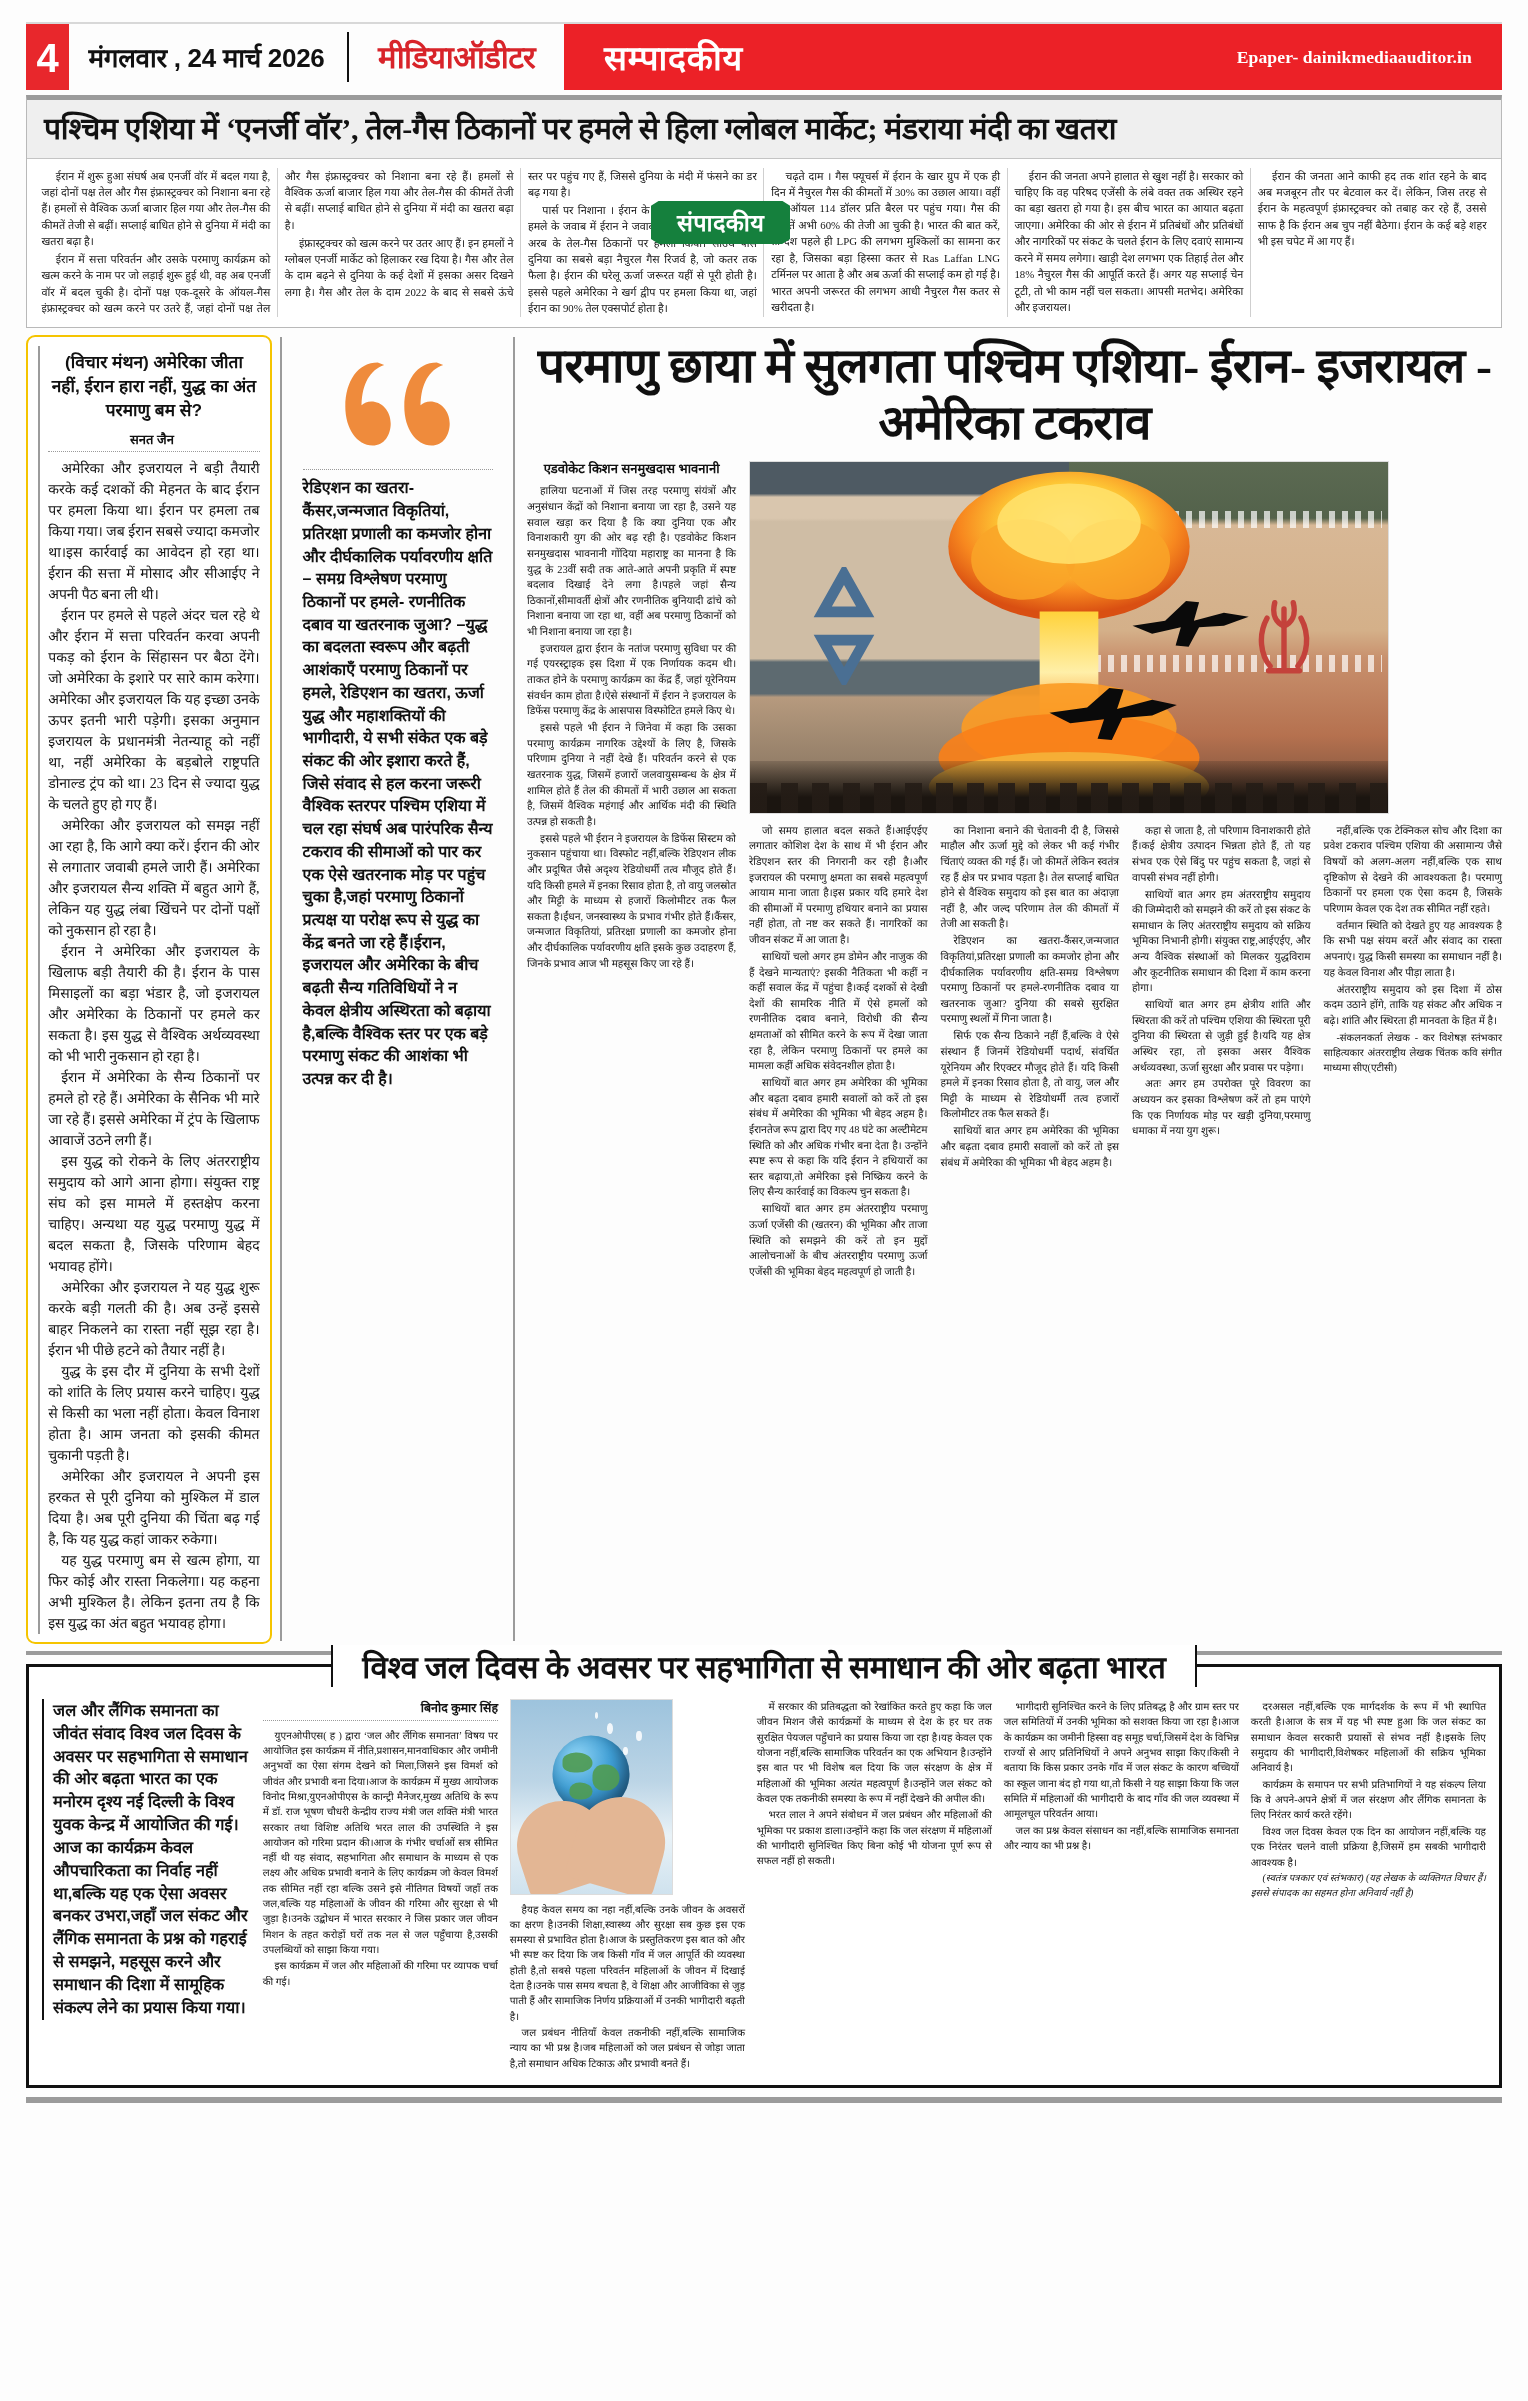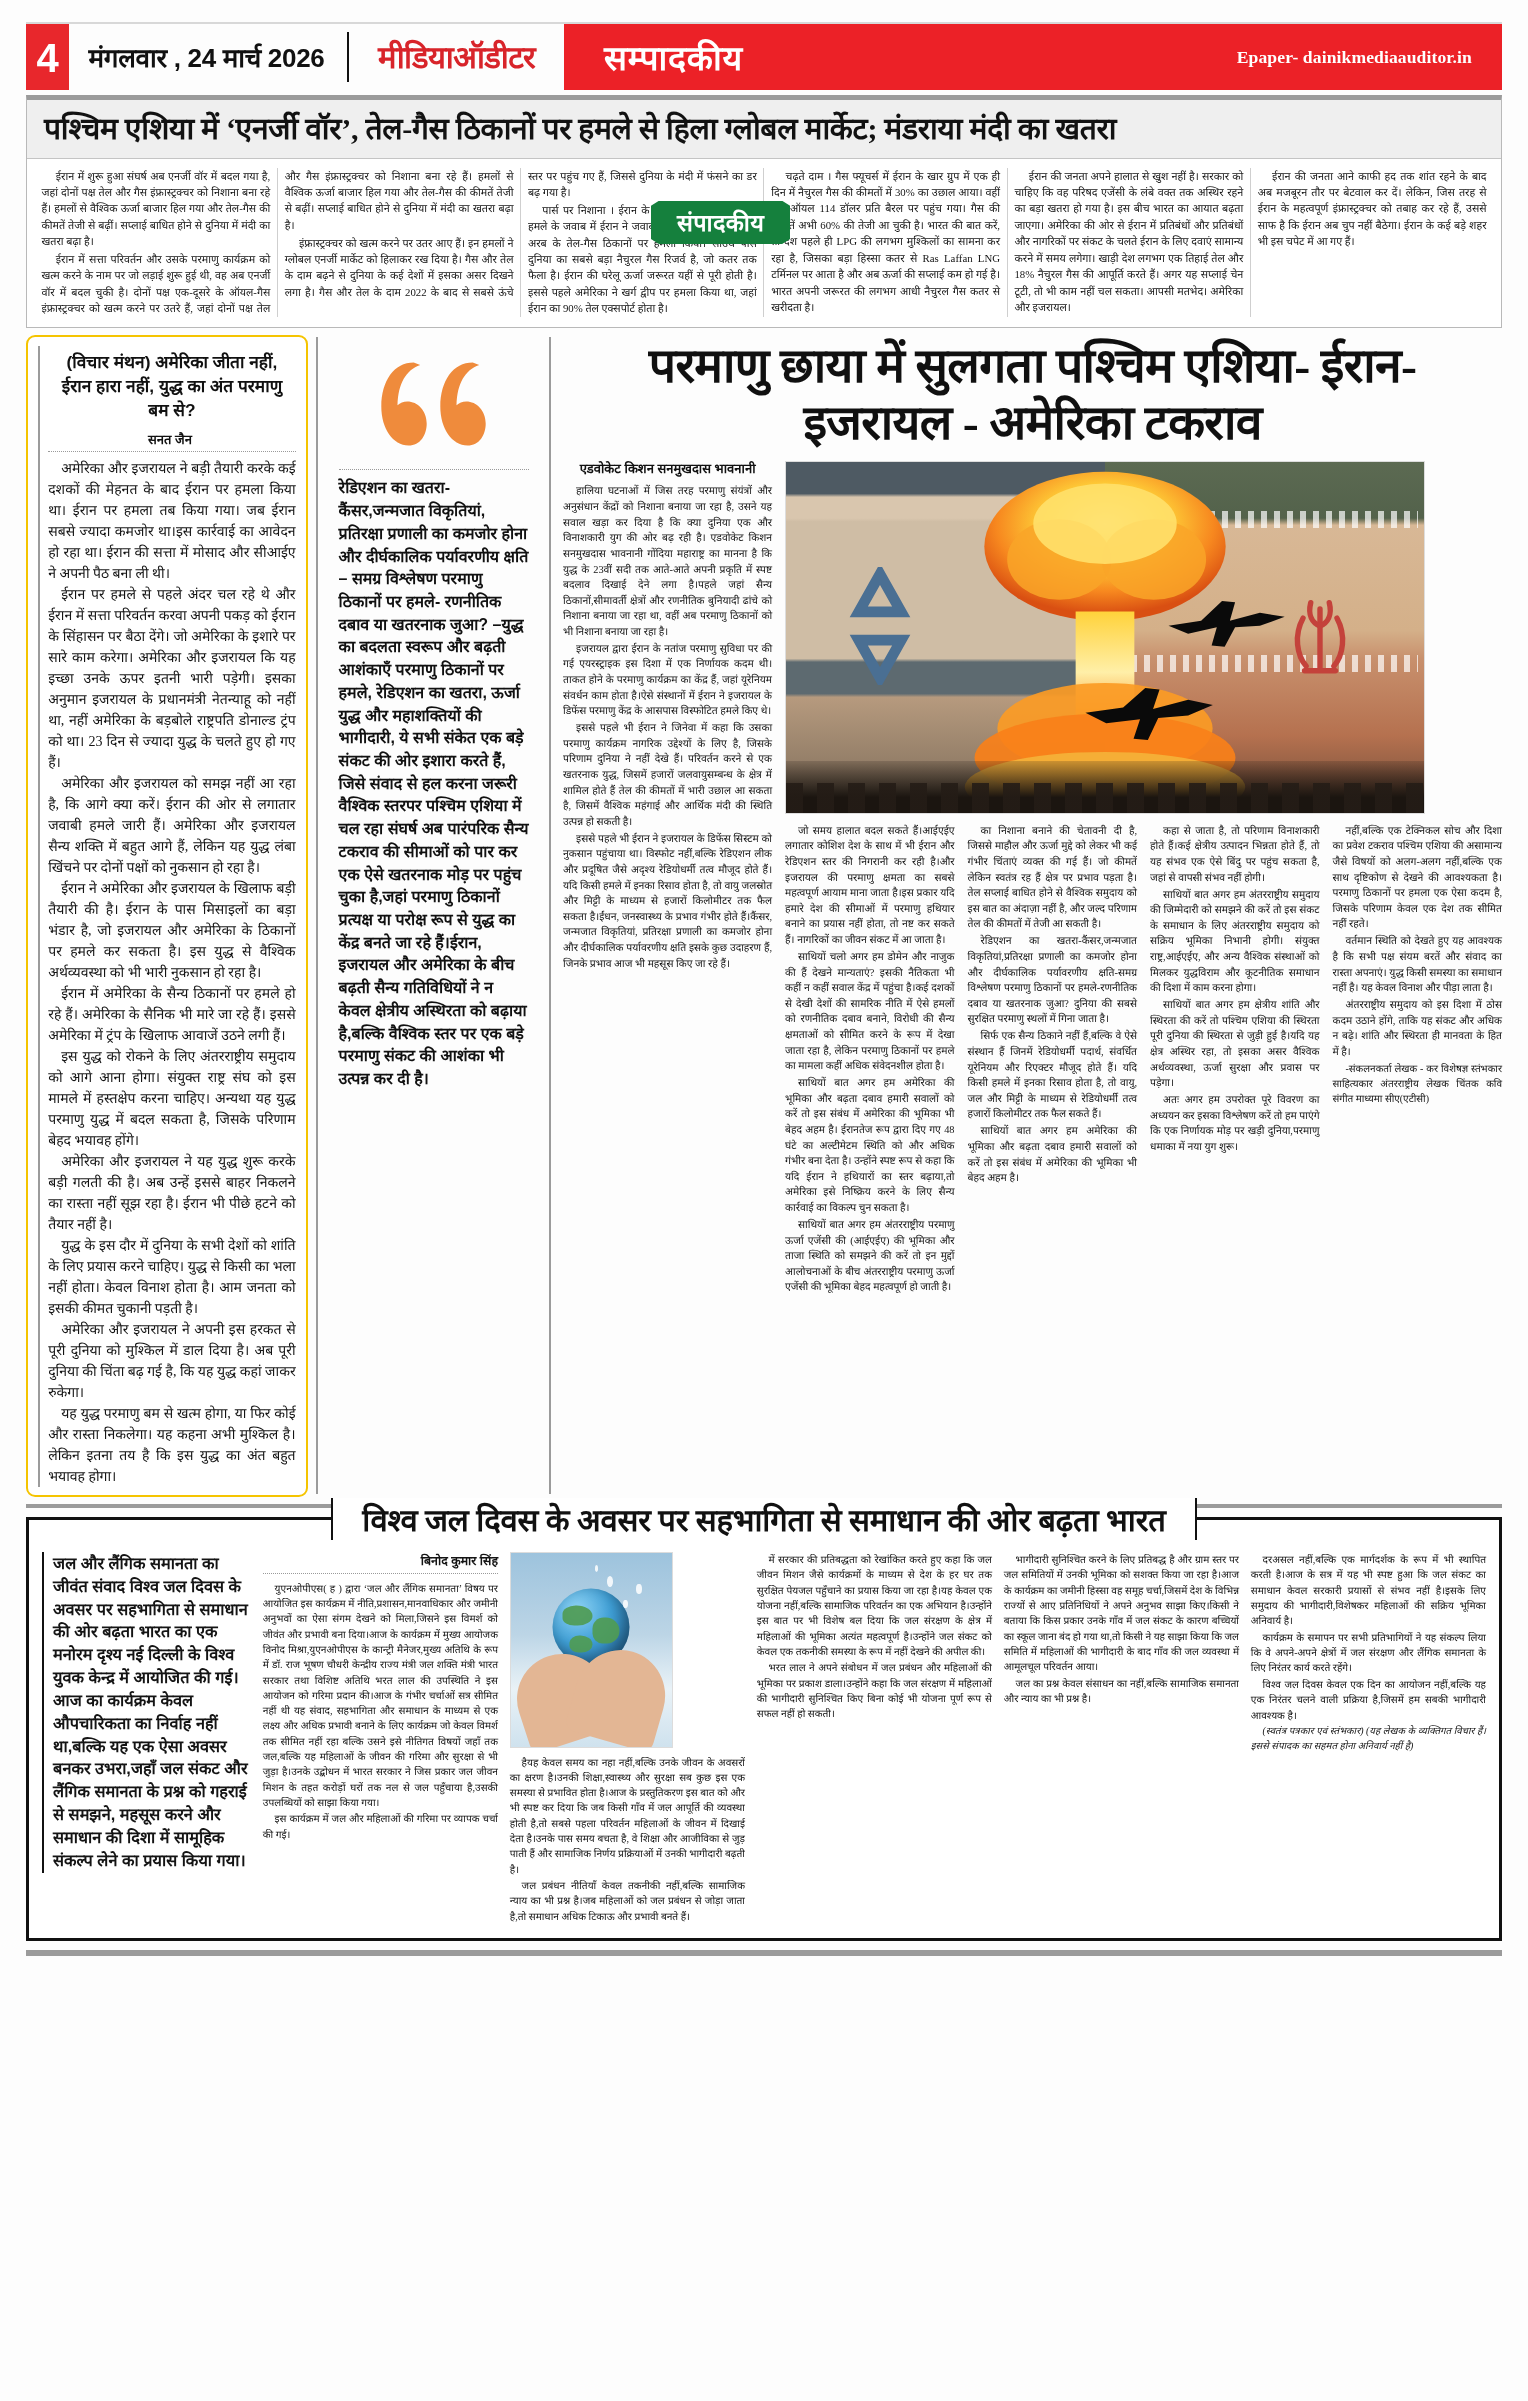--- a/index.html
+++ b/index.html
@@ -134,21 +134,21 @@
     text-align: center;
     clip-path: polygon(0% 12%, 6% 0%, 94% 0%, 100% 12%, 100% 88%, 94% 100%, 6% 100%, 0% 88%);
     z-index: 5;
   }
 
   
   .mid-zone { display: flex; gap: 0; align-items: stretch; margin-bottom: 5.2px; }
 
   
   .opinion-box {
-    width: 282px;
+    width: 246px;
     flex: none;
     border: 2px solid #f5c400;
     border-radius: 9.1px;
     background: #fff;
     padding: 9.1px 10.4px 7.8px 10.4px;
     position: relative;
   }
   .opinion-inner {
     border-left: 2px solid #9b9b9b;
     padding-left: 7.8px;
@@ -528,21 +528,21 @@
               <path d="M8 52 L66 44 L100 14 L122 16 L112 46 L166 32 L204 40 L166 56 L120 60 L104 94 L82 92 L92 62 L40 68 Z" fill="#0a0a0a"></path>
             </svg>
             <div class="ground"></div>
           </div>
 
           <div class="feature-cols">
             <div class="fcol">
               <p>जो समय हालात बदल सकते हैं।आईएईए लगातार कोशिश देश के साथ में भी ईरान और रेडिएशन स्तर की निगरानी कर रही है।और इजरायल की परमाणु क्षमता का सबसे महत्वपूर्ण आयाम माना जाता है।इस प्रकार यदि हमारे देश की सीमाओं में परमाणु हथियार बनाने का प्रयास नहीं होता, तो नष्ट कर सकते हैं। नागरिकों का जीवन संकट में आ जाता है।</p>
               <p>साथियों चलो अगर हम डोमेन और नाजुक की हैं देखने मान्यताएं? इसकी नैतिकता भी कहीं न कहीं सवाल केंद्र में पहुंचा है।कई दशकों से देखी देशों की सामरिक नीति में ऐसे हमलों को रणनीतिक दबाव बनाने, विरोधी की सैन्य क्षमताओं को सीमित करने के रूप में देखा जाता रहा है, लेकिन परमाणु ठिकानों पर हमले का मामला कहीं अधिक संवेदनशील होता है।</p>
               <p>साथियों बात अगर हम अमेरिका की भूमिका और बढ़ता दबाव हमारी सवालों को करें तो इस संबंध में अमेरिका की भूमिका भी बेहद अहम है। ईरानतेज रूप द्वारा दिए गए 48 घंटे का अल्टीमेटम स्थिति को और अधिक गंभीर बना देता है। उन्होंने स्पष्ट रूप से कहा कि यदि ईरान ने हथियारों का स्तर बढ़ाया,तो अमेरिका इसे निष्क्रिय करने के लिए सैन्य कार्रवाई का विकल्प चुन सकता है।</p>
-              <p>साथियों बात अगर हम अंतरराष्ट्रीय परमाणु ऊर्जा एजेंसी की (आईएईए) की भूमिका और ताजा स्थिति को समझने की करें तो इन मुद्दों आलोचनाओं के बीच अंतरराष्ट्रीय परमाणु ऊर्जा एजेंसी की भूमिका बेहद महत्वपूर्ण हो जाती है।</p>
+              <p>साथियों बात अगर हम अंतरराष्ट्रीय परमाणु ऊर्जा एजेंसी की (खतरन) की भूमिका और ताजा स्थिति को समझने की करें तो इन मुद्दों आलोचनाओं के बीच अंतरराष्ट्रीय परमाणु ऊर्जा एजेंसी की भूमिका बेहद महत्वपूर्ण हो जाती है।</p>
             </div>
             <div class="fcol">
               <p>का निशाना बनाने की चेतावनी दी है, जिससे माहौल और ऊर्जा मुद्दे को लेकर भी कई गंभीर चिंताएं व्यक्त की गई हैं। जो कीमतें लेकिन स्वतंत्र रह हैं क्षेत्र पर प्रभाव पड़ता है। तेल सप्लाई बाधित होने से वैश्विक समुदाय को इस बात का अंदाज़ा नहीं है, और जल्द परिणाम तेल की कीमतों में तेजी आ सकती है।</p>
               <p>रेडिएशन का खतरा-कैंसर,जन्मजात विकृतियां,प्रतिरक्षा प्रणाली का कमजोर होना और दीर्घकालिक पर्यावरणीय क्षति-समग्र विश्लेषण परमाणु ठिकानों पर हमले-रणनीतिक दबाव या खतरनाक जुआ? दुनिया की सबसे सुरक्षित परमाणु स्थलों में गिना जाता है।</p>
               <p>सिर्फ एक सैन्य ठिकाने नहीं हैं,बल्कि वे ऐसे संस्थान हैं जिनमें रेडियोधर्मी पदार्थ, संवर्धित यूरेनियम और रिएक्टर मौजूद होते हैं। यदि किसी हमले में इनका रिसाव होता है, तो वायु, जल और मिट्टी के माध्यम से रेडियोधर्मी तत्व हजारों किलोमीटर तक फैल सकते हैं।</p>
               <p>साथियों बात अगर हम अमेरिका की भूमिका और बढ़ता दबाव हमारी सवालों को करें तो इस संबंध में अमेरिका की भूमिका भी बेहद अहम है।</p>
             </div>
             <div class="fcol">
               <p>कहा से जाता है, तो परिणाम विनाशकारी होते हैं।कई क्षेत्रीय उत्पादन भिन्नता होते हैं, तो यह संभव एक ऐसे बिंदु पर पहुंच सकता है, जहां से वापसी संभव नहीं होगी।</p>
               <p>साथियों बात अगर हम अंतरराष्ट्रीय समुदाय की जिम्मेदारी को समझने की करें तो इस संकट के समाधान के लिए अंतरराष्ट्रीय समुदाय को सक्रिय भूमिका निभानी होगी। संयुक्त राष्ट्र,आईएईए, और अन्य वैश्विक संस्थाओं को मिलकर युद्धविराम और कूटनीतिक समाधान की दिशा में काम करना होगा।</p>

